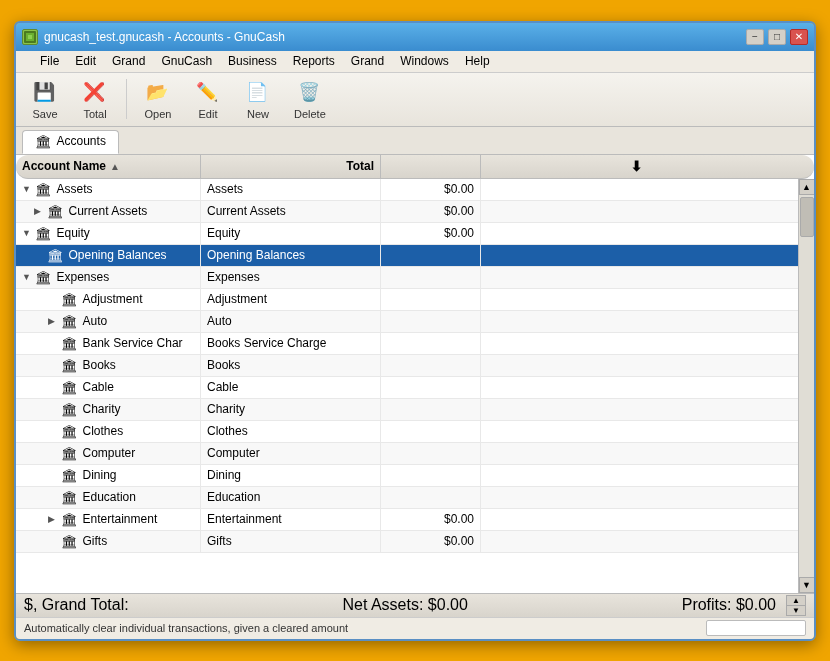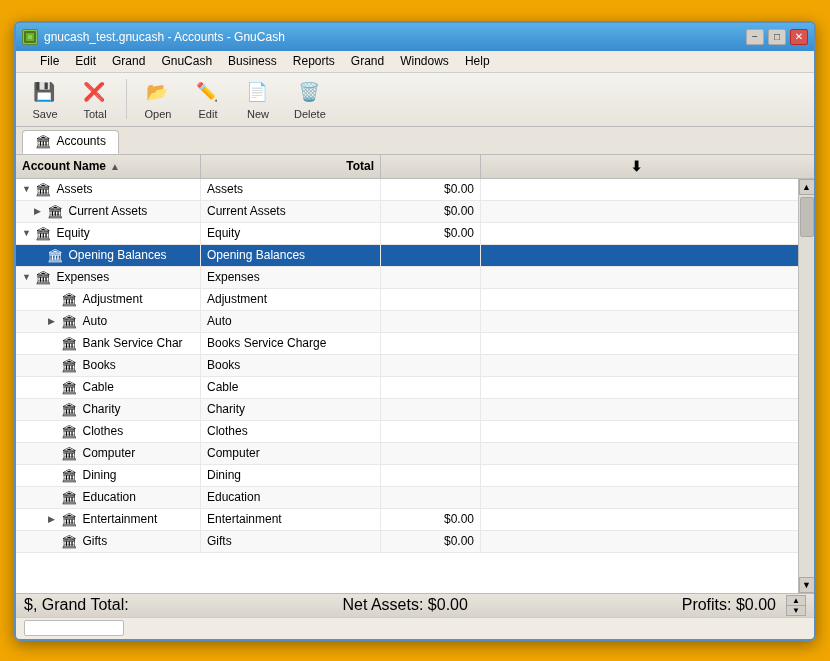--- a/index.html
+++ b/index.html
@@ -161,20 +161,21 @@
       flex-direction: column;
       overflow: hidden;
     }
 
     .table-header {
       display: grid;
       grid-template-columns: 185px 180px 100px 1fr 22px;
       background: linear-gradient(to bottom, #e8e4dc, #d8d4cc);
       border-bottom: 1px solid #bbb;
       min-height: 24px;
+      border-radius: 12px;
     }
     .th {
       padding: 3px 6px;
       font-size: 12px;
       font-weight: bold;
       border-right: 1px solid #bbb;
       display: flex;
       align-items: center;
       gap: 4px;
     }
@@ -613,20 +614,21 @@
       <span style="flex:1;"></span>
       <span class="status-section">Profits: $0.00</span>
       <div style="width:20px; display:flex; flex-direction:column; border:1px solid #aaa; background:#d4d0c8;">
         <div style="font-size:8px; text-align:center; cursor:pointer; border-bottom:1px solid #aaa;">▲</div>
         <div style="font-size:8px; text-align:center; cursor:pointer;">▼</div>
       </div>
     </div>
   </div>
 
   <div class="statusbar2">
+    <span class="status-text">Automatically clear individual transactions, given a cleared amount</span>
     <div class="statusbar2-right"></div>
   </div>
 
   <div style="position:relative;">
     
   </div>
 
 </div>
 
 </body></html>

